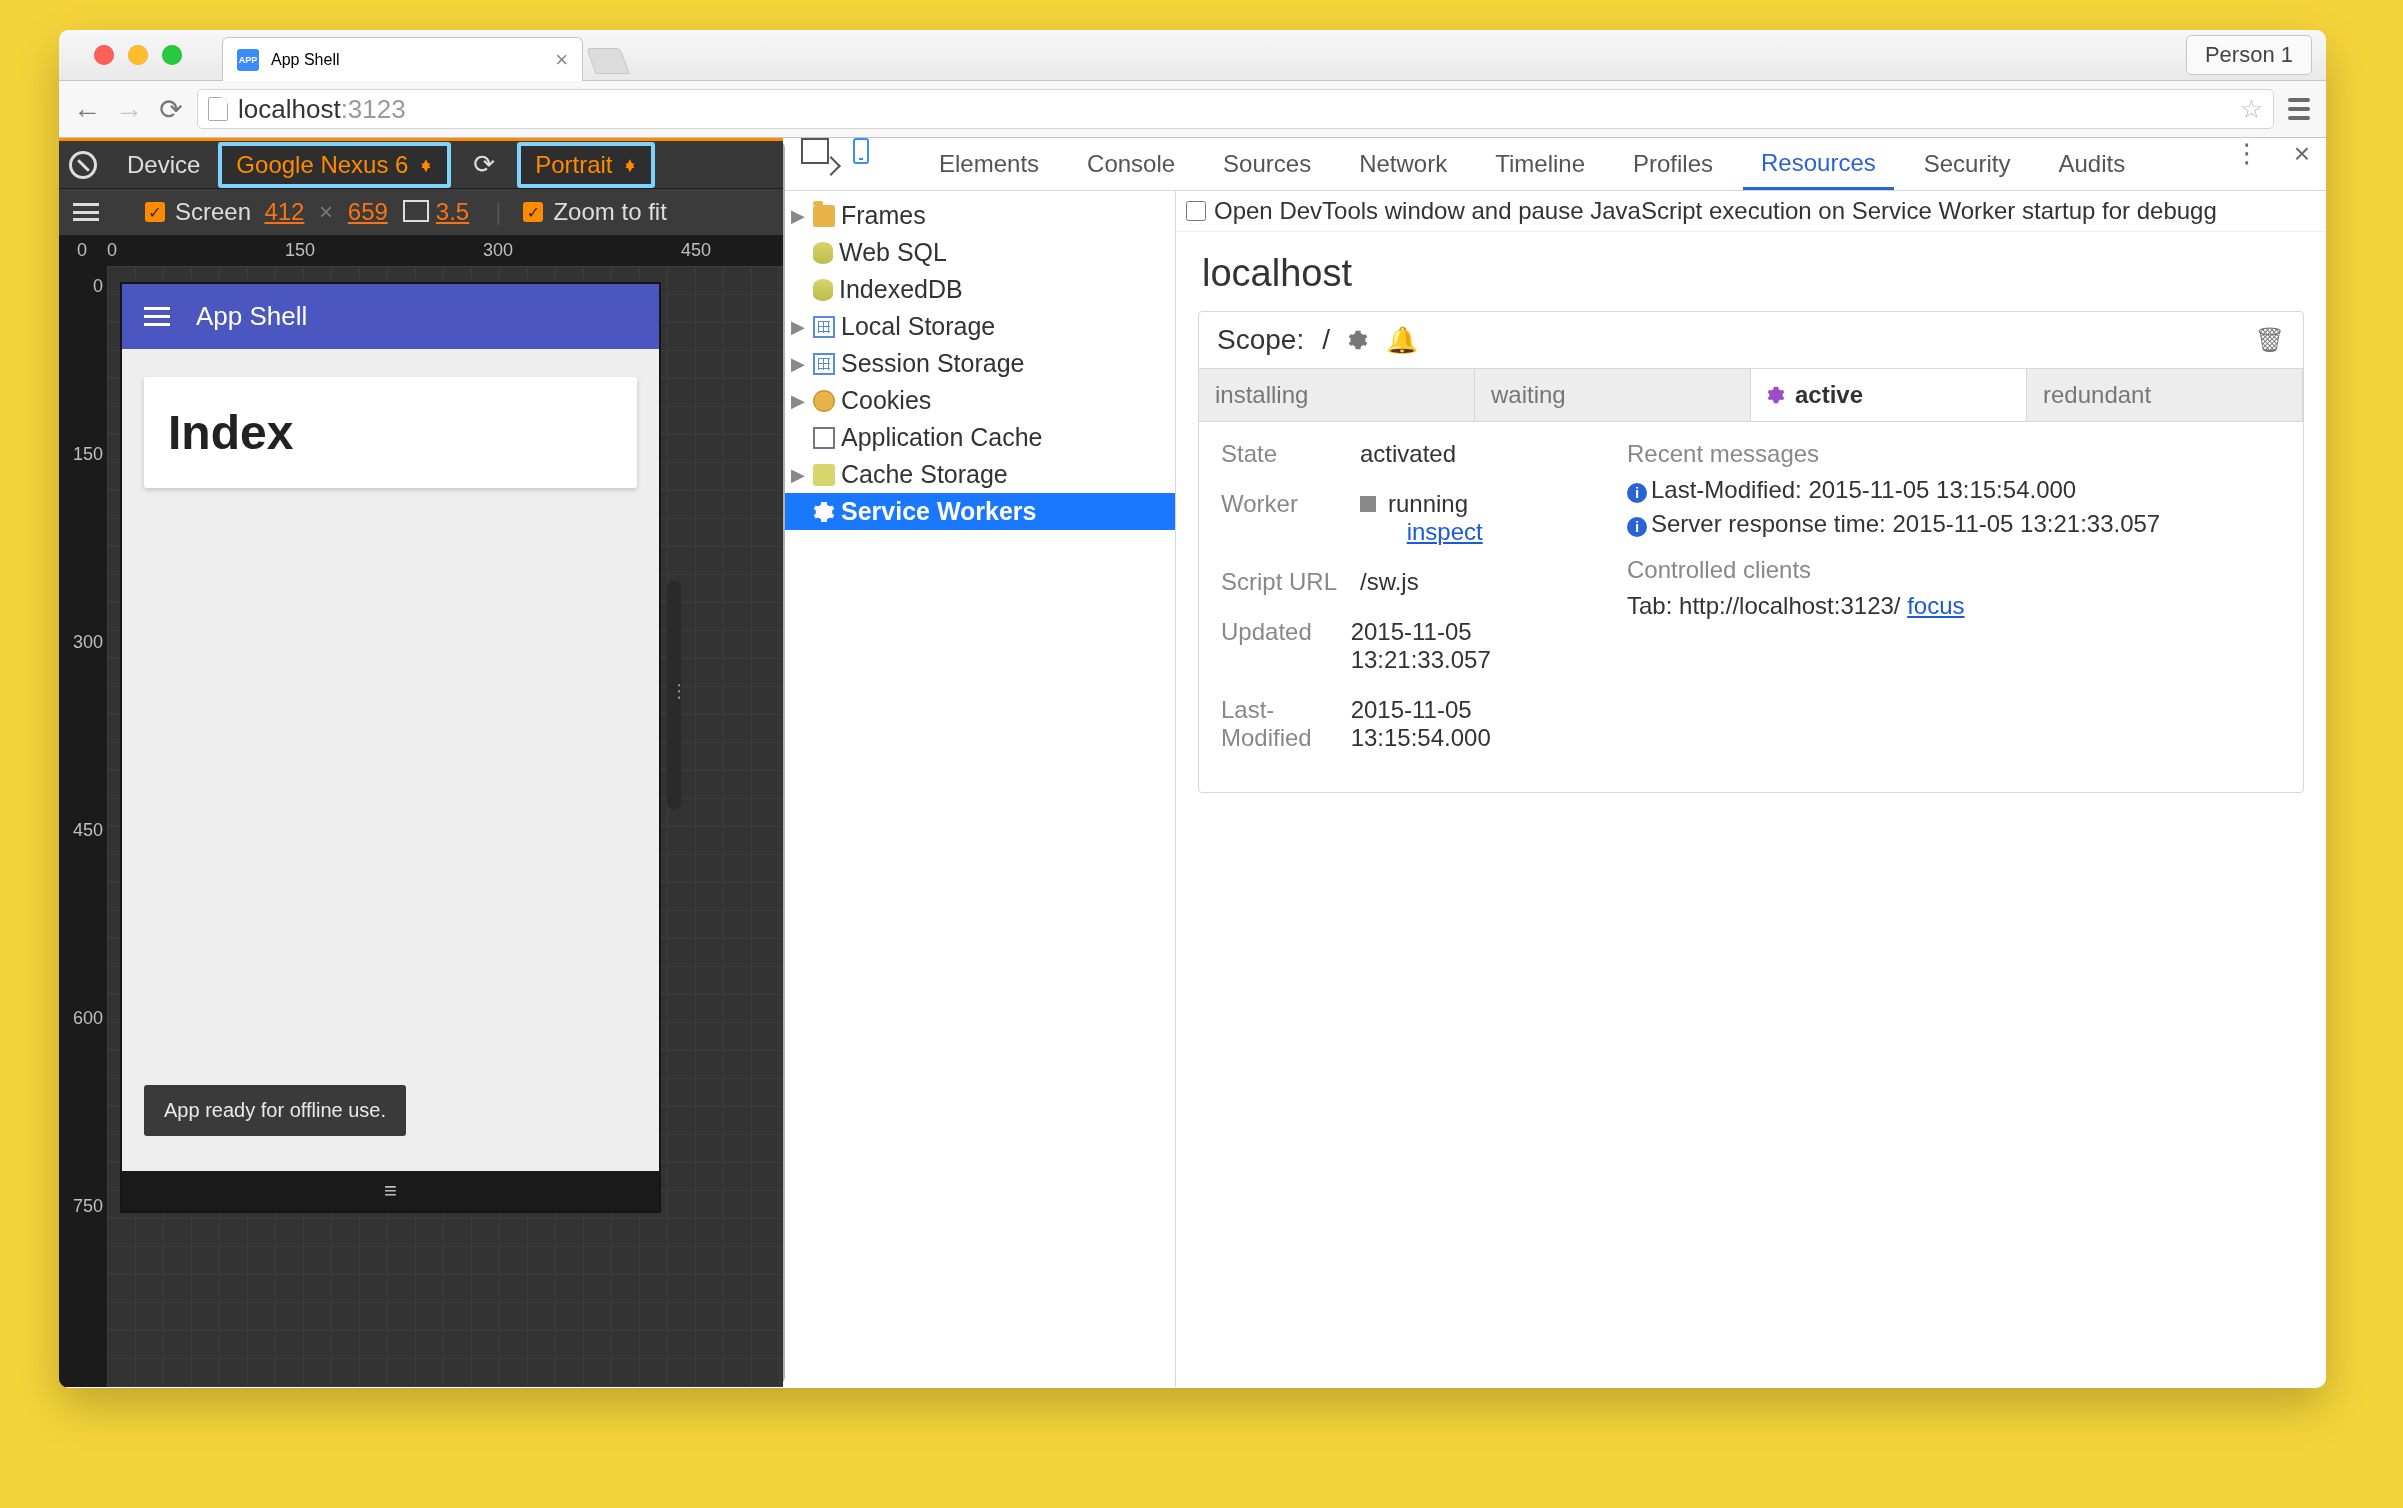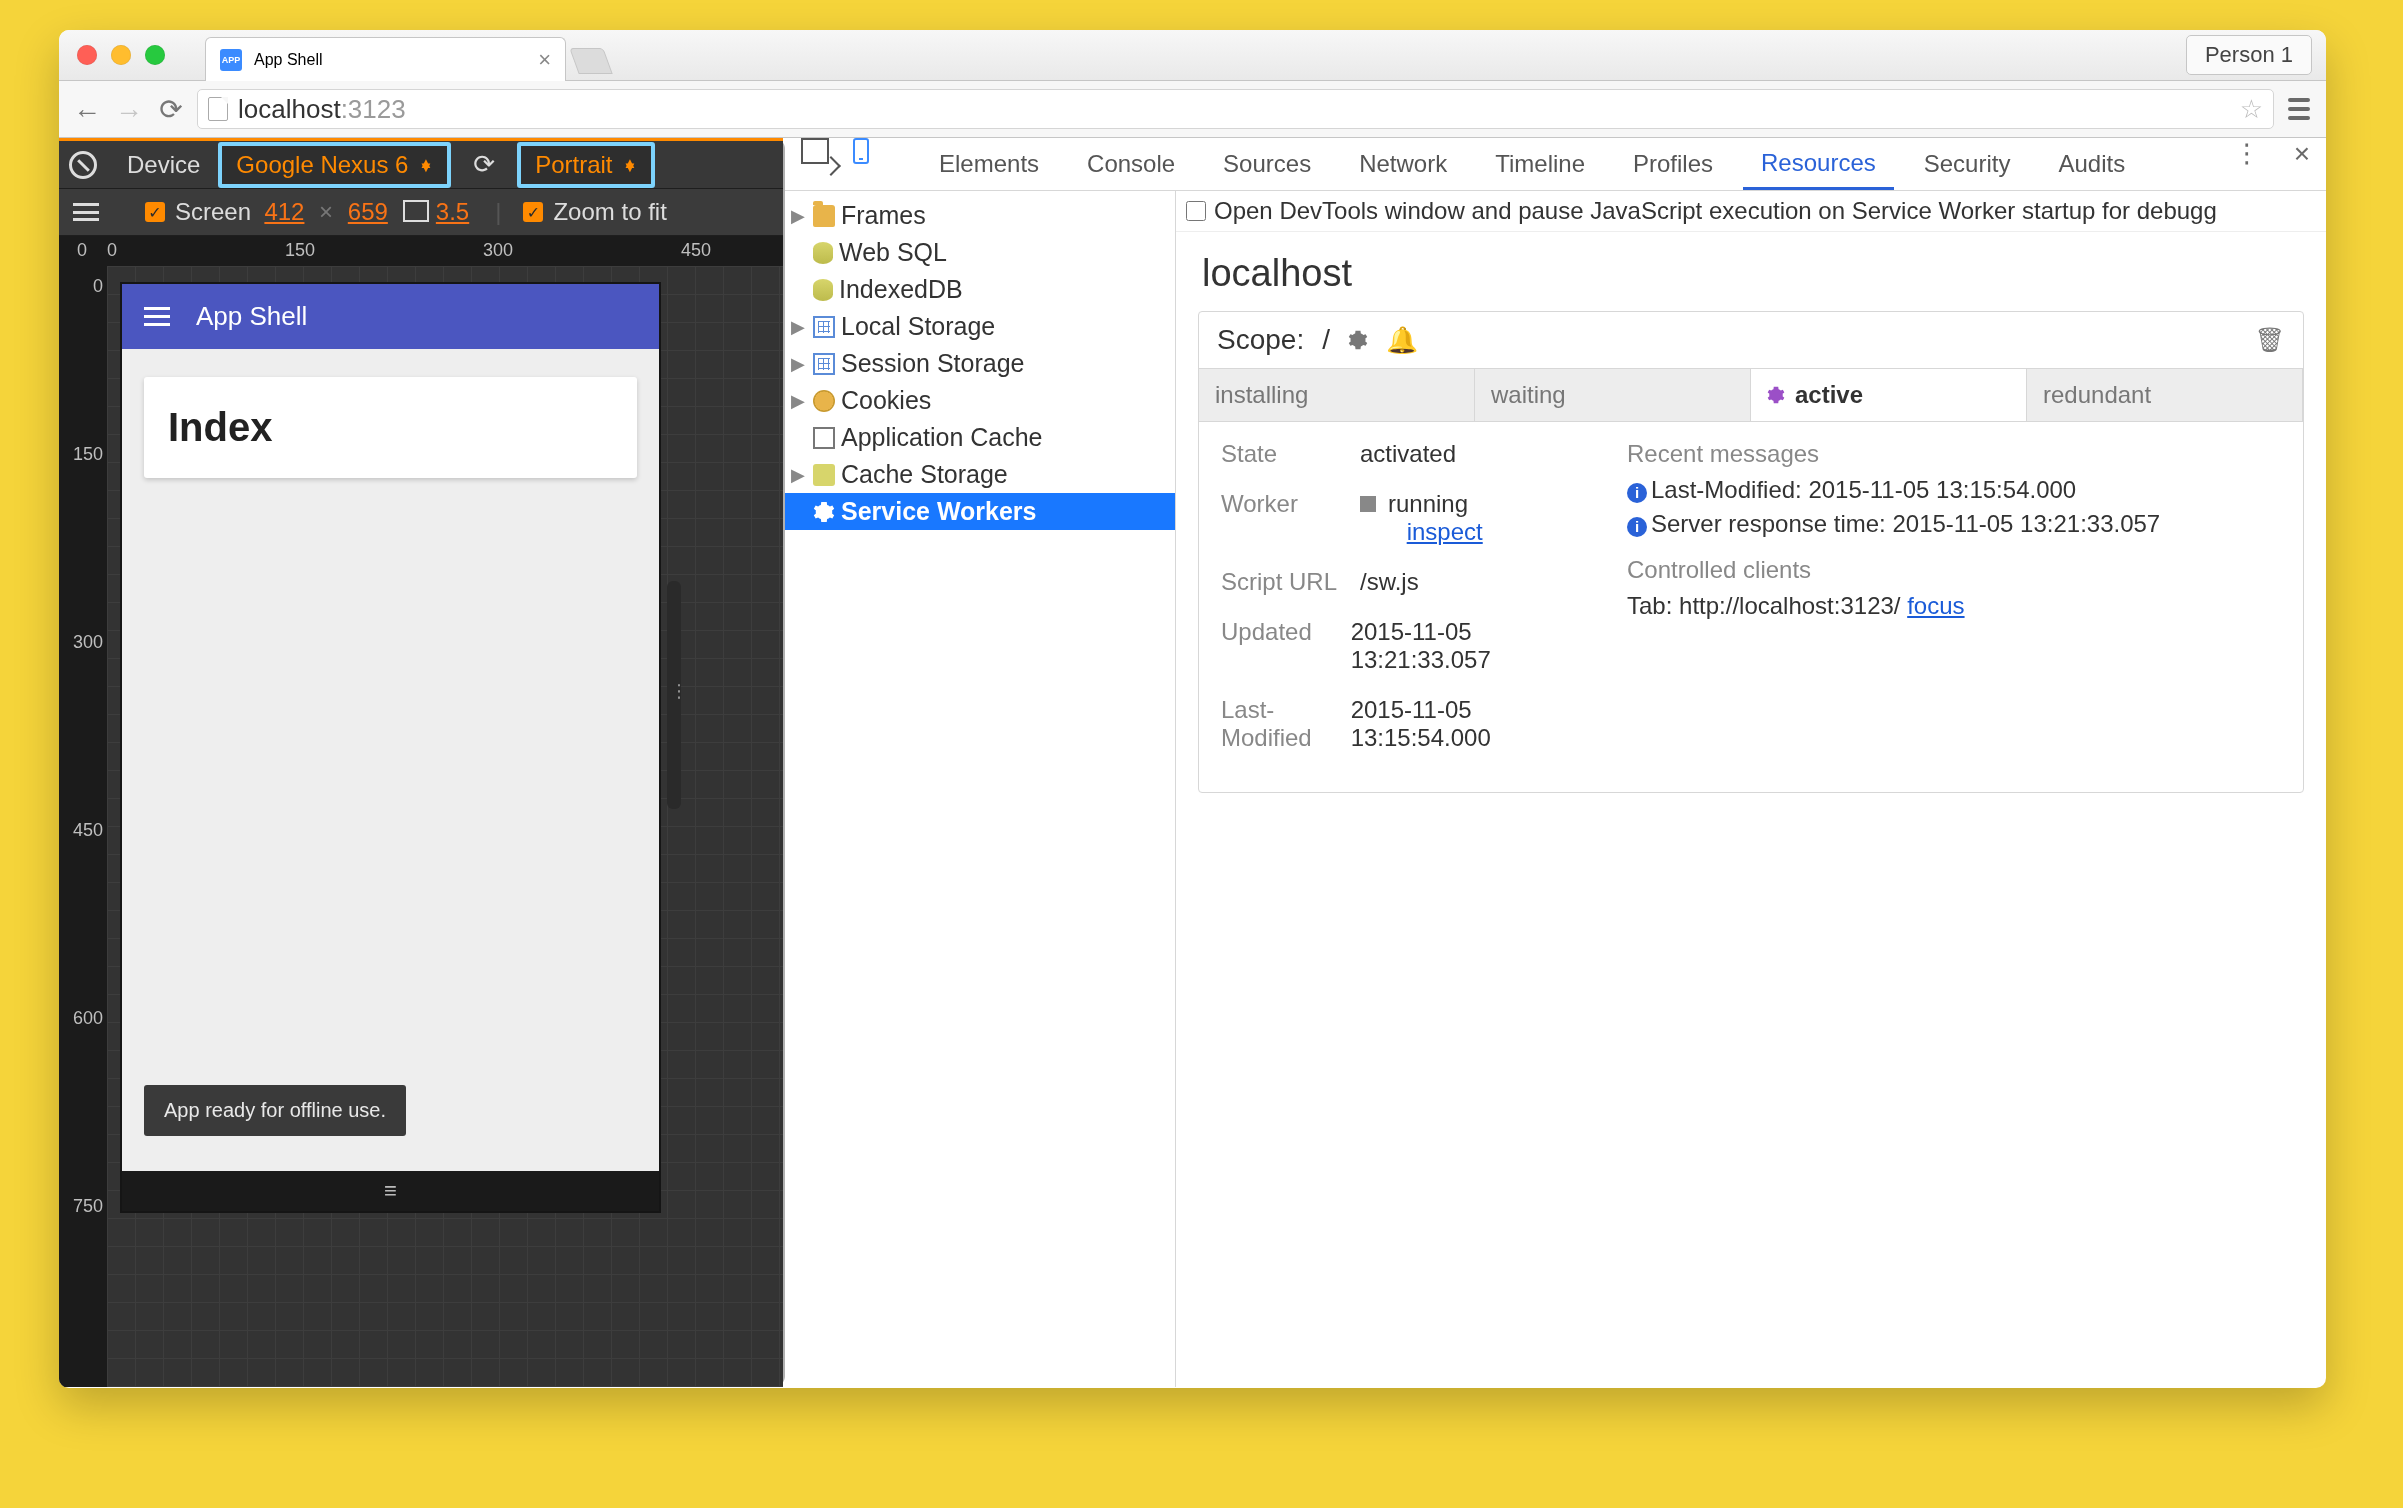--- a/index.html
+++ b/index.html
@@ -1,20 +1,20 @@
 <!DOCTYPE html>
 <html><head>
 <meta charset="utf-8">
 <style>
   * { box-sizing: border-box; margin: 0; padding: 0; font-family: "Helvetica Neue", Arial, sans-serif; }
   body { background: #f5d43a; width: 2404px; height: 1509px; position: relative; }
   .outer { position: absolute; left: 59px; top: 30px; width: 2267px; height: 1358px; background: white; border-radius: 10px; box-shadow: 0 18px 45px rgba(0,0,0,.22); overflow: hidden; }
 
   
-  .titlebar { height: 51px; background: linear-gradient(#f7f7f7,#e9e9e9); border-bottom: 1px solid #c6c6c6; display: flex; align-items: center; position: relative; }
+  .titlebar { height: 51px; background: linear-gradient(#f7f7f7,#e9e9e9); border-bottom: 1px solid #c6c6c6; display: flex; align-items: center; position: relative; padding-left: 17px; }
   .dots { display:flex; gap:14px; padding-left:18px; }
   .dot { width:20px; height:20px; border-radius:50%; box-shadow:inset 0 0 1px rgba(0,0,0,.3); }
   .dot.red{background:#ff5f56;} .dot.yellow{background:#ffbd2e;} .dot.green{background:#27c93f;}
   .tab { margin-left:40px; height:44px; width:361px; margin-top:8px; background:#fff; border:1px solid #c6c6c6; border-bottom:none; border-radius:6px 6px 0 0; display:flex; align-items:center; padding:0 14px; gap:12px; position:relative; }
   .favicon { width:22px; height:22px; background:#3b8bff; border-radius:3px; position:relative; display:flex; align-items:center; justify-content:center; color:#fff; font-size:9px; font-weight:bold; }
   .tab-close { margin-left:auto; color:#888; font-size:22px; }
   .newtab { width:34px; height:26px; margin-left:8px; margin-top:12px; background:#dcdcdc; border-radius:4px 4px 0 0; border:1px solid #c6c6c6; transform:skewX(20deg); }
   .person { margin-left:auto; margin-right:14px; padding:6px 18px; border:1px solid #c6c6c6; border-radius:5px; background:#fafafa; font-size:22px; color:#444; }
 
   
@@ -58,21 +58,21 @@
   .ruler-h span{position:absolute;top:4px;}
   .ruler-v { position:absolute; left:0; top:0; width:48px; bottom:0; background:#1b1b1b; color:#bfbfbf; font-size:18px; }
   .ruler-v span{position:absolute;right:4px;}
   .corner-num{position:absolute;left:18px;top:4px;color:#bfbfbf;font-size:18px;z-index:3;}
 
   .phone { position:absolute; left:61px; top:46px; width:541px; height:931px; background:#eeeeee; border:2px solid #151515; }
   .phone-header { height:65px; background:#4b56c0; display:flex; align-items:center; padding:0 22px; gap:26px; color:#fff; font-size:26px; }
   .menu-icon { width:26px; display:flex; flex-direction:column; gap:5px; }
   .menu-icon span{height:3px;background:#fff;}
   .card { margin:28px 22px; background:#fff; padding:28px 24px; border-radius:3px; box-shadow:0 2px 5px rgba(0,0,0,.18); }
-  .card h1{font-size:40px;font-weight:700;color:#222;}
+  .card h1{font-size:48px;font-weight:700;color:#222;}
   .toast { position:absolute; left:22px; bottom:75px; background:#3a3a3a; color:#e8e8e8; padding:14px 20px; font-size:20px; border-radius:3px;}
   .phone-scroll { position:absolute; right:-22px; top:297px; width:14px; height:228px; background:#2a2a2a; border-radius:6px; }
   .phone-scroll:before{content:"⋮";color:#999;position:absolute;left:3px;top:99px;font-size:18px;}
   .phone-nav { position:absolute; left:0; right:0; bottom:0; height:40px; background:#1a1a1a; display:flex; justify-content:center; align-items:center; color:#bbb; font-size:22px;}
 
   
   .right { flex:1; display:flex; flex-direction:column; }
   .dt-tabs { height:53px; border-bottom:1px solid #d7d7d7; display:flex; align-items:flex-start; padding:0 16px; font-size:24px; color:#555;gap:12px; }
   .dt-tabs .sel { width:28px; height:26px; border:2px solid #555; margin-right:12px; position:relative; }
   .dt-tabs .sel:after{content:"";position:absolute;right:-11px;bottom:-11px;width:12px;height:12px;border-right:2px solid #555;border-bottom:2px solid #555;transform:rotate(-45deg);}

